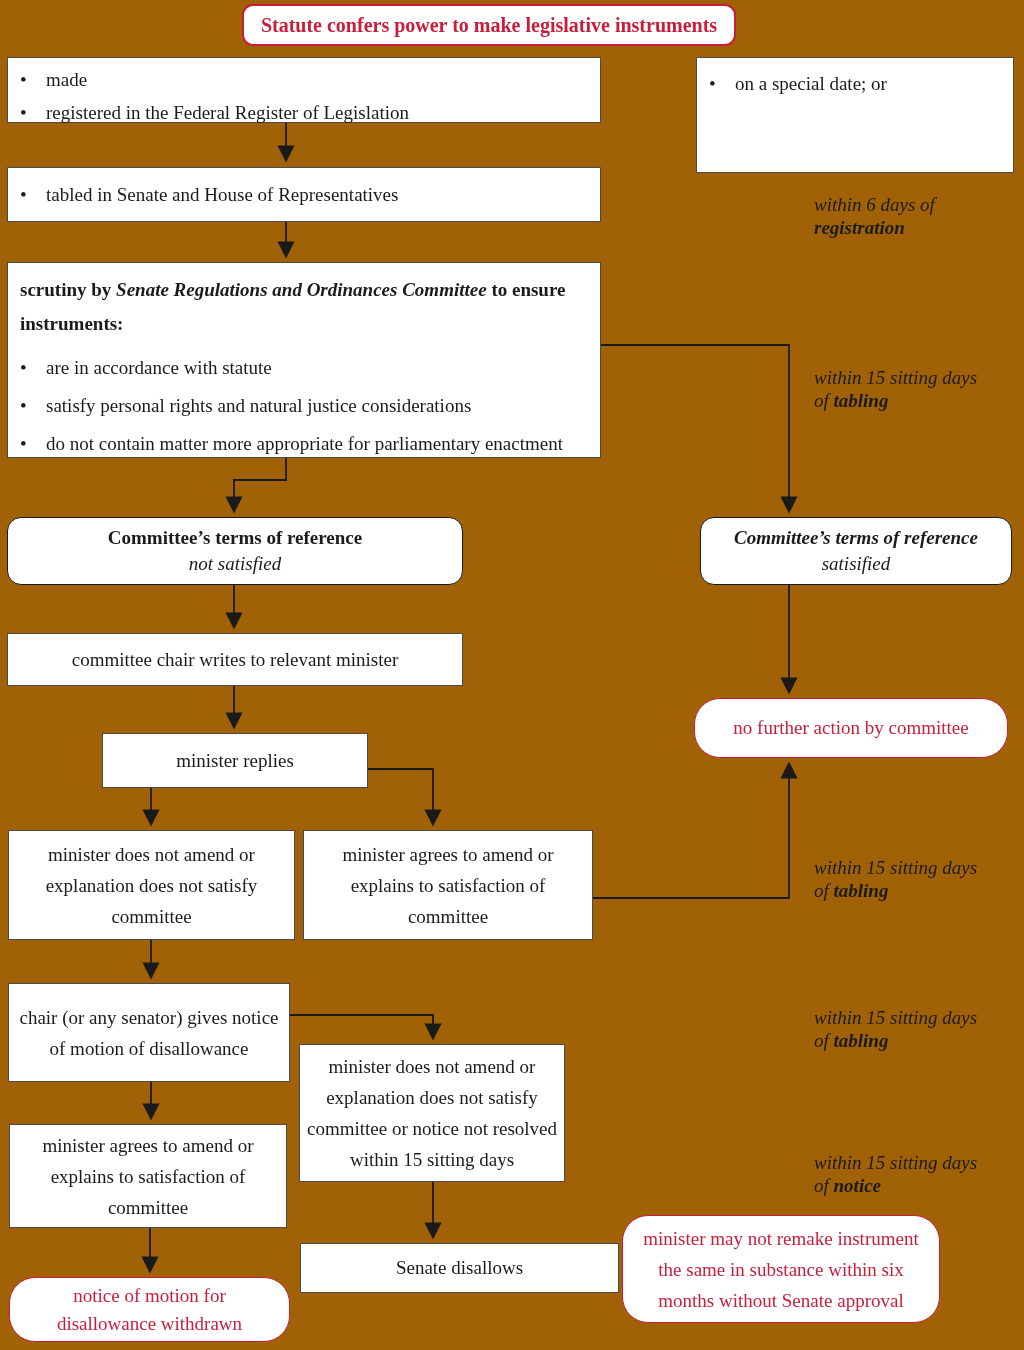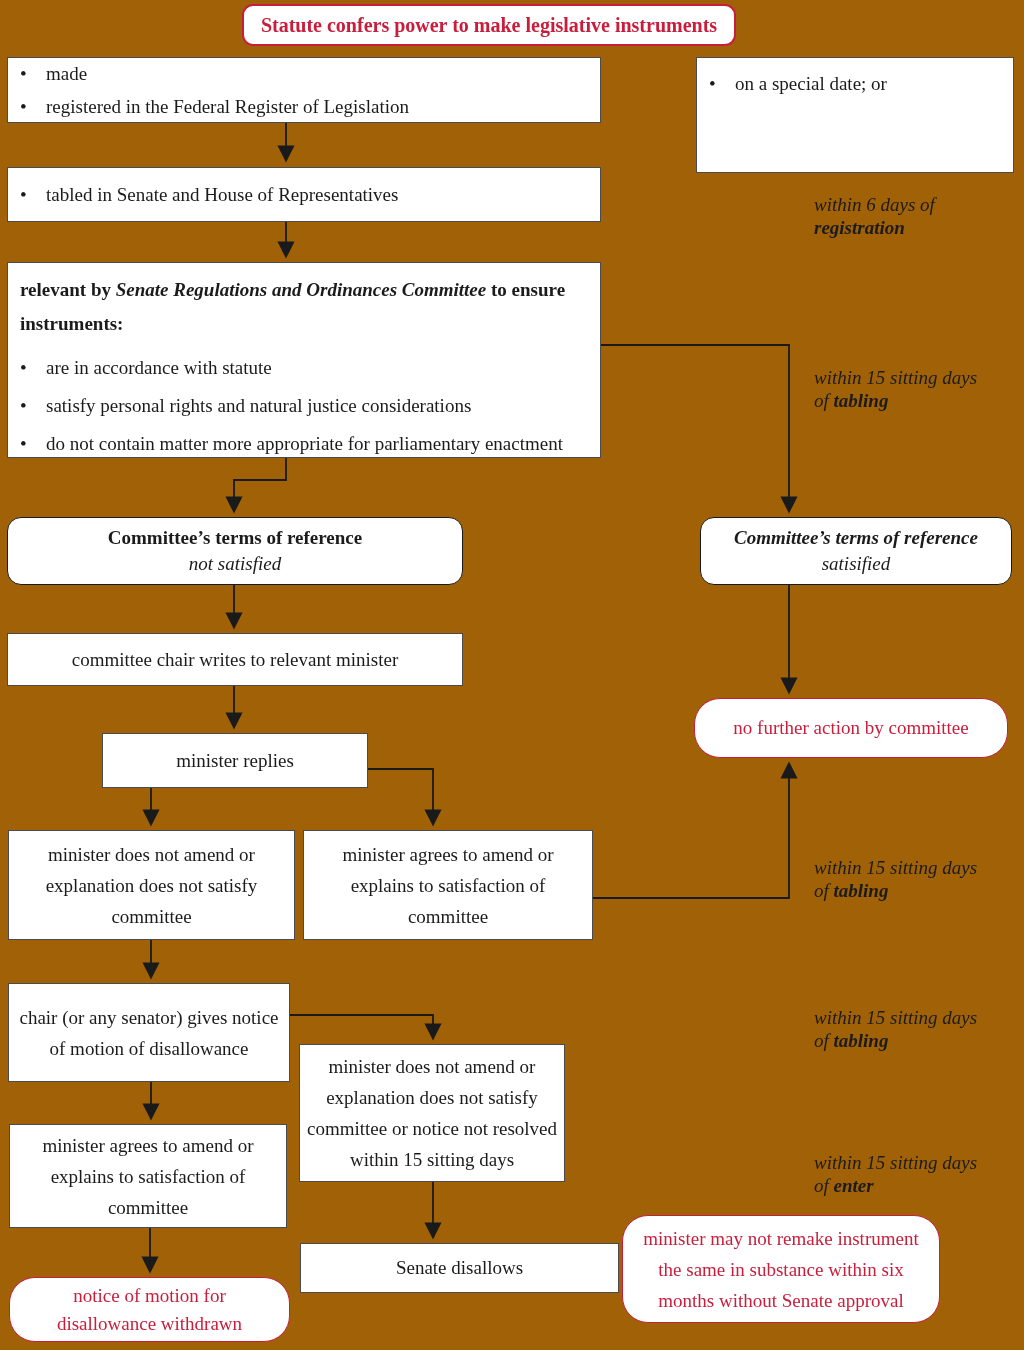--- a/index.html
+++ b/index.html
@@ -51,41 +51,41 @@
       <path d="M150,1228 V1271" marker-end="url(#ah)"></path>
       <path d="M433,1182 V1237" marker-end="url(#ah)"></path>
       <path d="M565,1268 H615" marker-end="url(#ah)"></path>
     </g>
   </svg>
 
   <div class="abs title-box center" style="left:242px; top:4px; width:494px; height:42px;">
     <span class="bold" style="color:#c81e3c; font-size:20px;">Statute confers power to make legislative instruments</span>
   </div>
 
-  <div class="abs rect" style="left:7px; top:57px; width:594px; height:66px; ">
+  <div class="abs rect" style="left:7px; top:57px; width:594px; height:66px; padding-top:6px;">
     <div class="bullet-row" style="line-height:32px;">made</div>
     <div class="bullet-row" style="line-height:32px; margin-top:1px;">registered in the Federal Register of Legislation</div>
   </div>
 
   <div class="abs rect" style="left:696px; top:57px; width:318px; height:116px; padding:8px 8px 0 0;">
     <div class="bullet-row" style="line-height:36px;">on a special date; or</div>
   </div>
 
   <div class="abs lbl" style="left:814px; top:193px; width:190px;">
     <div><span>within 6 days of</span></div>
     <div><span></span><span class="bold">registration</span></div>
   </div>
 
   <div class="abs rect" style="left:7px; top:167px; width:594px; height:55px; display:flex; align-items:center;">
     <div class="bullet-row" style="width:100%;">tabled in Senate and House of Representatives</div>
   </div>
 
   <div class="abs rect" style="left:7px; top:262px; width:594px; height:196px; padding:10px 2px 0 0;">
     <div class="bold" style="padding-left:12px; line-height:34px;">
-      <span>relevant by </span><span class="ital">Senate Regulations and Ordinances Committee</span><span> to ensure instruments:</span>
+      <span>scrutiny by </span><span class="ital">Senate Regulations and Ordinances Committee</span><span> to ensure instruments:</span>
     </div>
     <div style="margin-top:8px;">
       <div class="bullet-row" style="line-height:38px;">are in accordance with statute</div>
       <div class="bullet-row" style="line-height:38px;">satisfy personal rights and natural justice considerations</div>
       <div class="bullet-row" style="line-height:38px;">do not contain matter more appropriate for parliamentary enactment</div>
     </div>
   </div>
 
   <div class="abs lbl" style="left:814px; top:366px; width:190px;">
     <div><span>within 15 sitting days</span></div>
@@ -139,21 +139,21 @@
   <div class="abs rect center lh30" style="left:299px; top:1044px; width:266px; height:138px; padding:0 6px;">
     <span>minister does not amend or explanation does not satisfy committee or notice not resolved within 15 sitting days</span>
   </div>
 
   <div class="abs rect center lh30" style="left:9px; top:1124px; width:278px; height:104px; padding:0 18px;">
     <span>minister agrees to amend or explains to satisfaction of committee</span>
   </div>
 
   <div class="abs lbl" style="left:814px; top:1151px; width:190px;">
     <div><span>within 15 sitting days</span></div>
-    <div><span>of </span><span class="bold">enter</span></div>
+    <div><span>of </span><span class="bold">notice</span></div>
   </div>
 
   <div class="abs rect center" style="left:300px; top:1243px; width:319px; height:50px;">
     <span>Senate disallows</span>
   </div>
 
   <div class="abs round-red center lh30" style="left:622px; top:1215px; width:318px; height:108px; padding:0 8px;">
     <span>minister may not remake instrument the same in substance within six months without Senate approval</span>
   </div>
 

